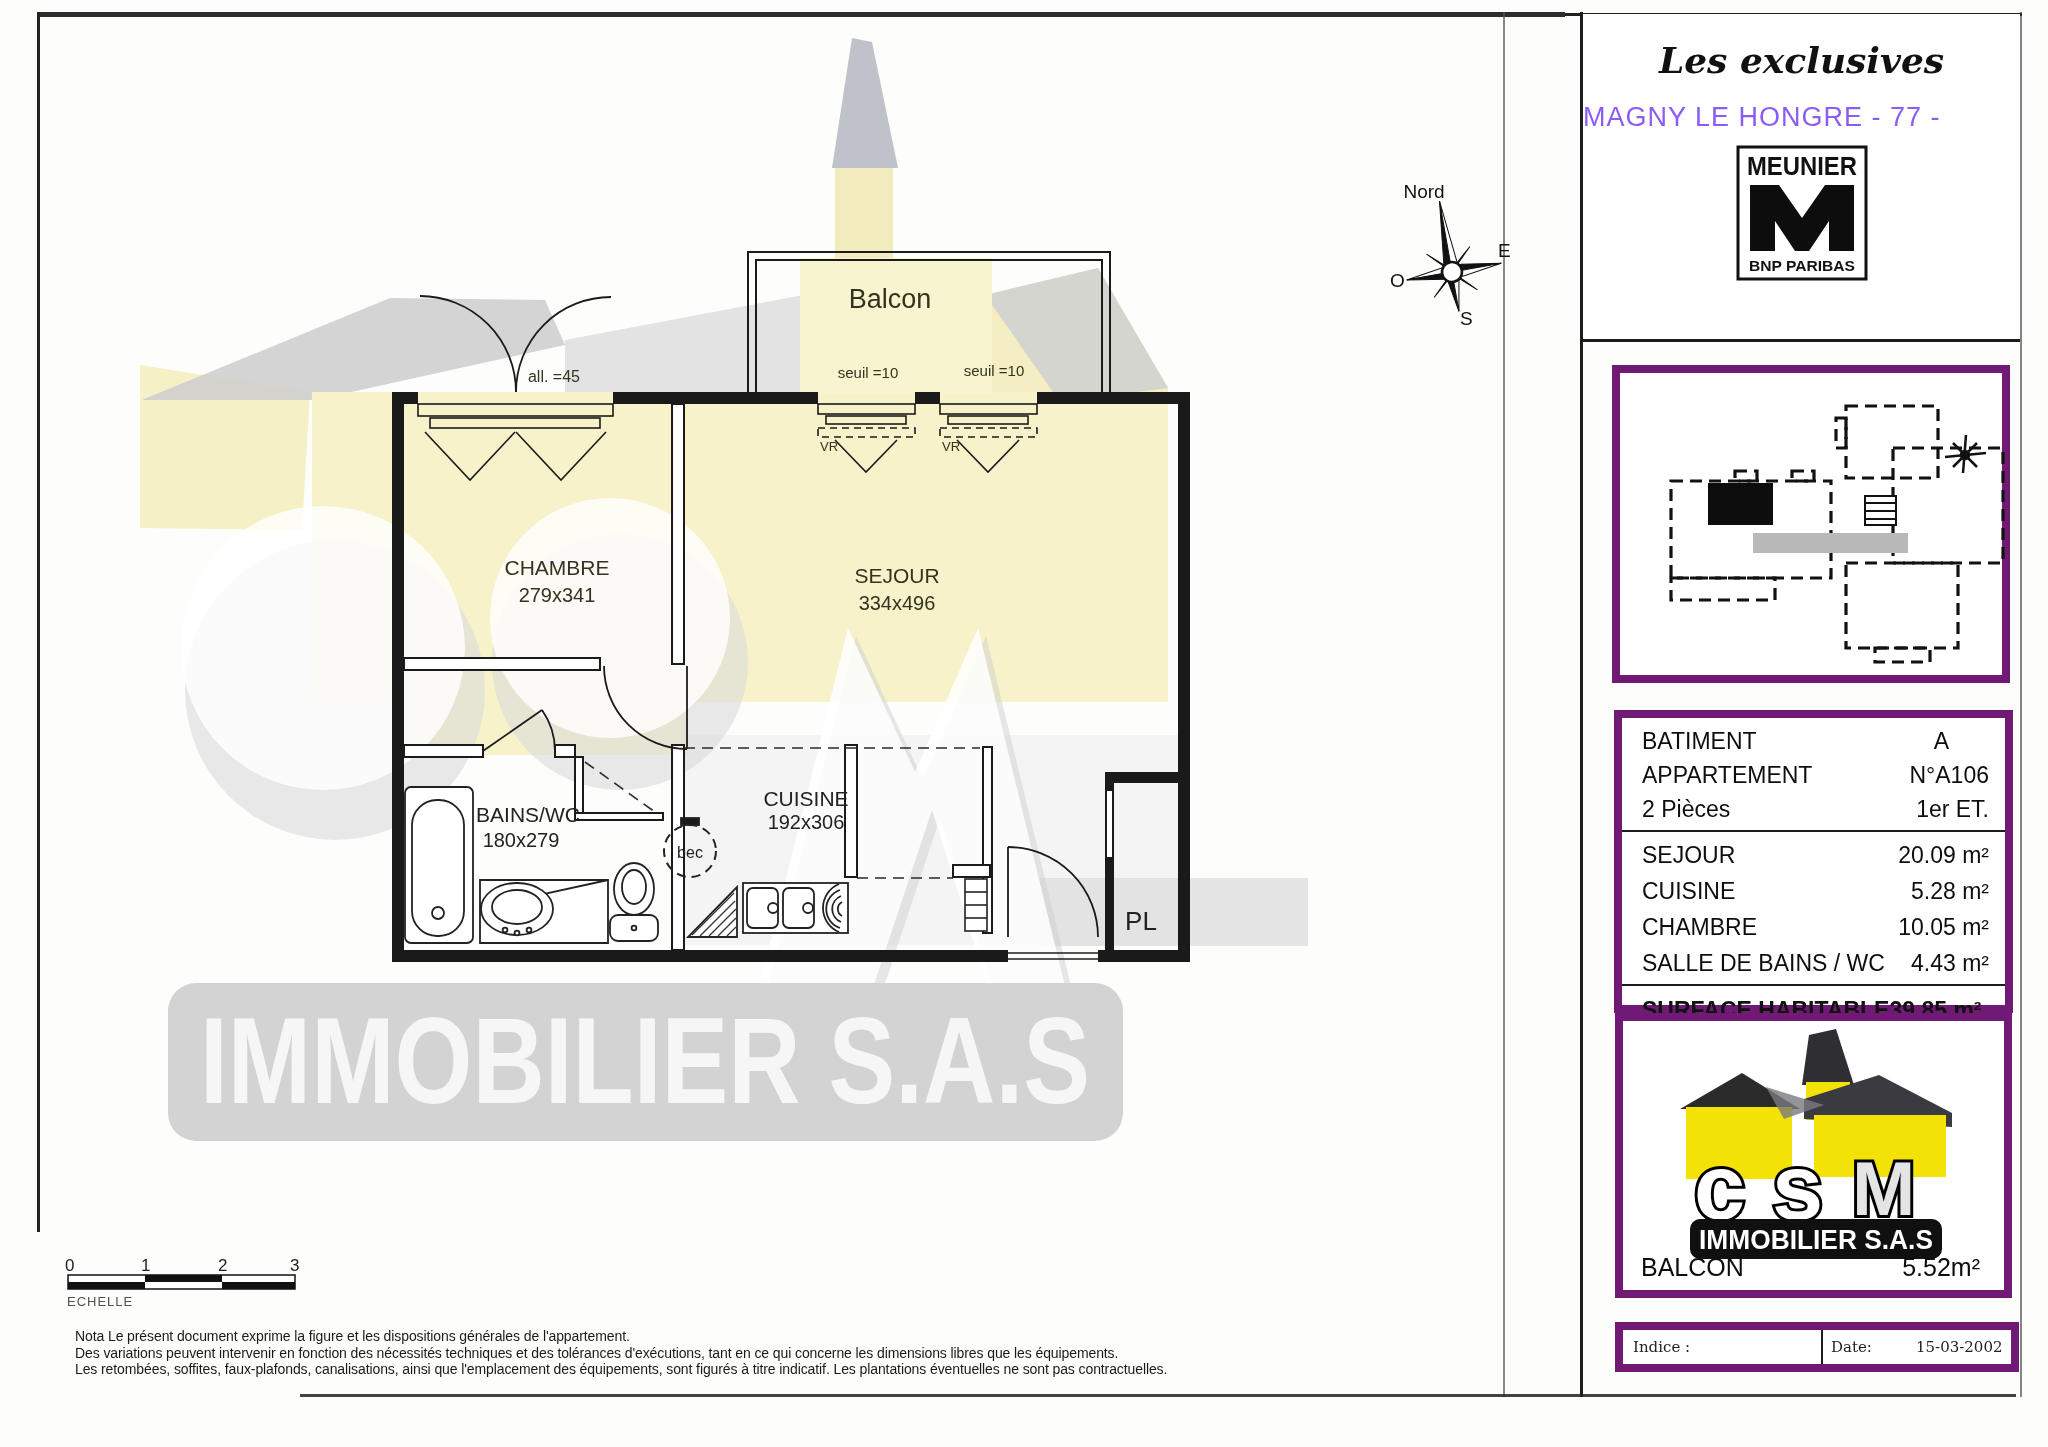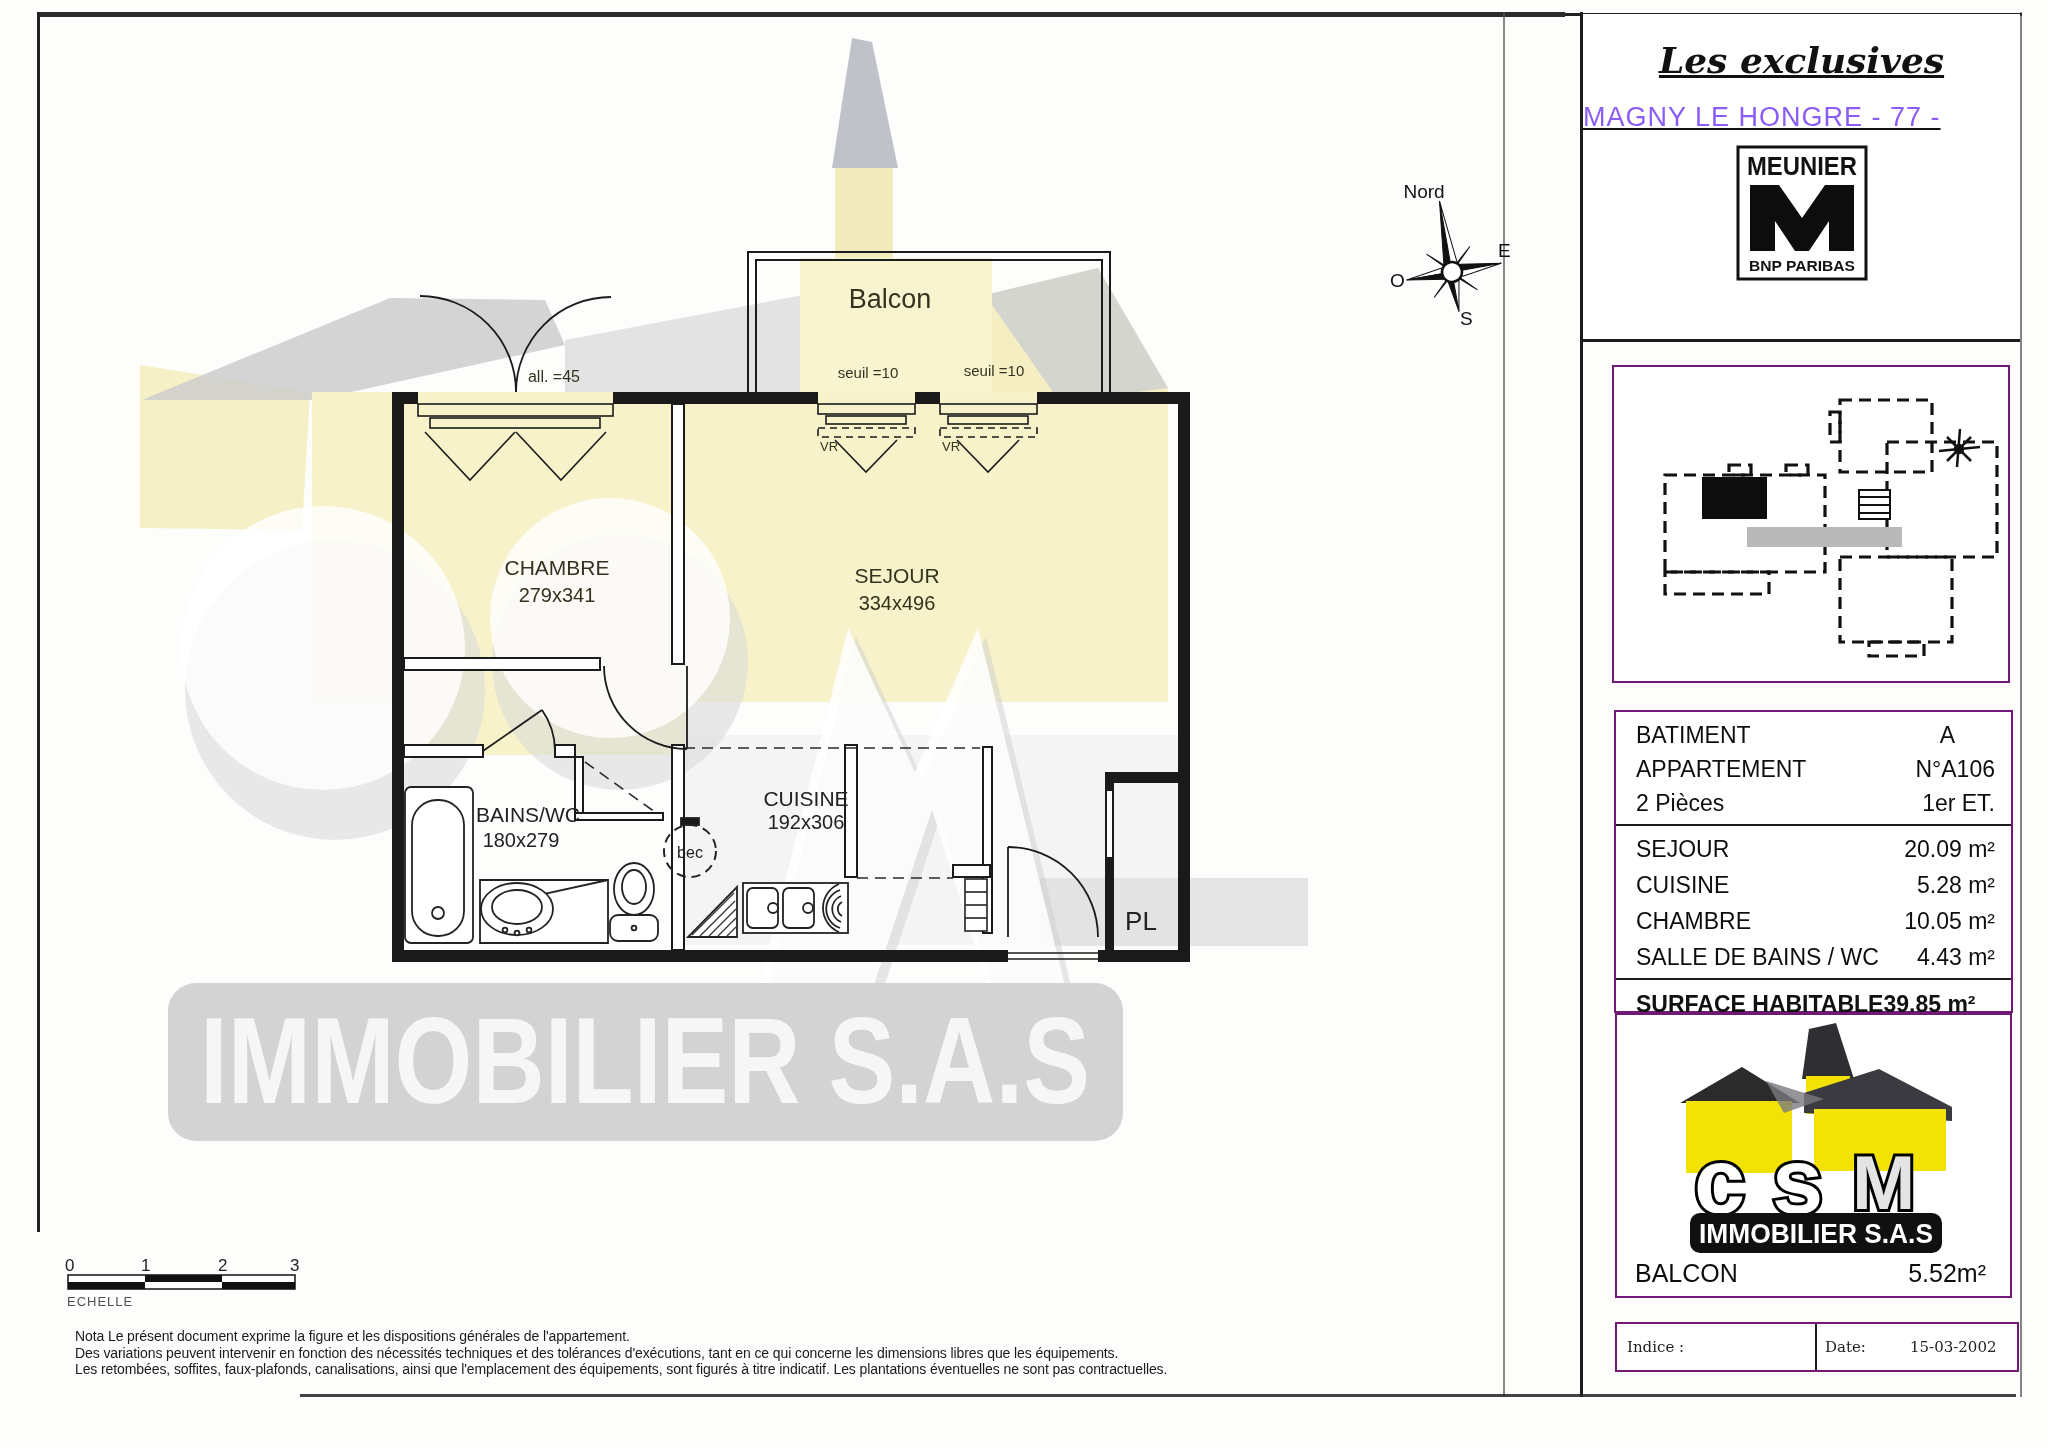--- a/index.html
+++ b/index.html
@@ -1,21 +1,21 @@
 <!DOCTYPE html>
 <html><head>
 <meta charset="utf-8">
 <style>
   html,body{margin:0;padding:0;background:#888;}
   .page{position:relative;width:2048px;height:1447px;background:#fdfdfc;overflow:hidden;
         font-family:"Liberation Sans",sans-serif;color:#111;}
   .abs{position:absolute;}
   svg text{font-family:"Liberation Sans",sans-serif;}
   
-  .panel-box{position:absolute;background:#fff;border:2px solid #701a75;box-sizing:border-box;}
+  .panel-box{position:absolute;background:#fff;border:8px solid #701a75;box-sizing:border-box;}
   .hdr-script{font-family:"DejaVu Serif",serif;font-style:italic;font-weight:bold;text-align:center;line-height:1.05;}
   .hdr-loc{font-size:27px;letter-spacing:1px;text-align:left;font-weight:500;color:#8b5cf6;}
   .info-row{display:flex;justify-content:space-between;align-items:center;padding:0 16px 0 20px;font-size:23px;color:#0e0e0e;}
   .info-head .info-row{height:34px;}
   .info-rooms .info-row{height:36px;}
   .sect{border-top:2px solid #1c1c1c;}
   .surface-row{height:48px;display:flex;justify-content:flex-start;align-items:center;padding:0 16px 0 20px;font-size:23px;font-weight:bold;}
   .balcon-row{position:absolute;left:0;right:0;bottom:8px;display:flex;justify-content:space-between;
               align-items:center;padding:0 24px 0 18px;font-size:25px;color:#0d0d0d;}
   .footer-cell{position:absolute;top:0;bottom:0;display:flex;align-items:center;
@@ -232,21 +232,21 @@
       <text x="290" y="1271">3</text>
     </g>
     <rect x="68" y="1275" width="227" height="14" fill="#fff" stroke="#111" stroke-width="1.5"></rect>
     <rect x="68" y="1282" width="77" height="7" fill="#111"></rect>
     <rect x="145" y="1275" width="77" height="7" fill="#111"></rect>
     <rect x="222" y="1282" width="73" height="7" fill="#111"></rect>
     <text x="67" y="1306" font-size="13" letter-spacing="1" fill="#333" opacity="0.85" font-family="DejaVu Serif,serif">ECHELLE</text>
   </g>
 </svg>
 
-<div class="panel-box" style="left:1583px;top:14px;width:437px;height:325px;border:none;text-decoration:underline;">
+<div class="panel-box" style="left:1583px;top:14px;width:437px;height:325px;border:none;">
   <div class="hdr-script" style="margin-top:28px;font-size:36px;">Les exclusives</div>
   <div class="hdr-loc" style="margin-top:22px;">MAGNY LE HONGRE - 77 -</div>
 
   <svg width="132" height="136" viewBox="0 0 132 136" style="display:block;margin:12px auto 0;">
     <rect x="2" y="2" width="128" height="132" fill="#fff" stroke="#111" stroke-width="3"></rect>
     <text x="66" y="30" font-size="26" font-weight="bold" text-anchor="middle" fill="#111" textLength="110" lengthAdjust="spacingAndGlyphs">MEUNIER</text>
     <polygon fill="#0d0d0d" points="14,106 14,40 43,40 66,73 89,40 118,40 118,106 93,106 93,76 73,106 59,106 39,76 39,106"></polygon>
     <text x="66" y="126" font-size="14.5" font-weight="bold" text-anchor="middle" fill="#111" textLength="106" lengthAdjust="spacingAndGlyphs">BNP PARIBAS</text>
   </svg>
 </div>

